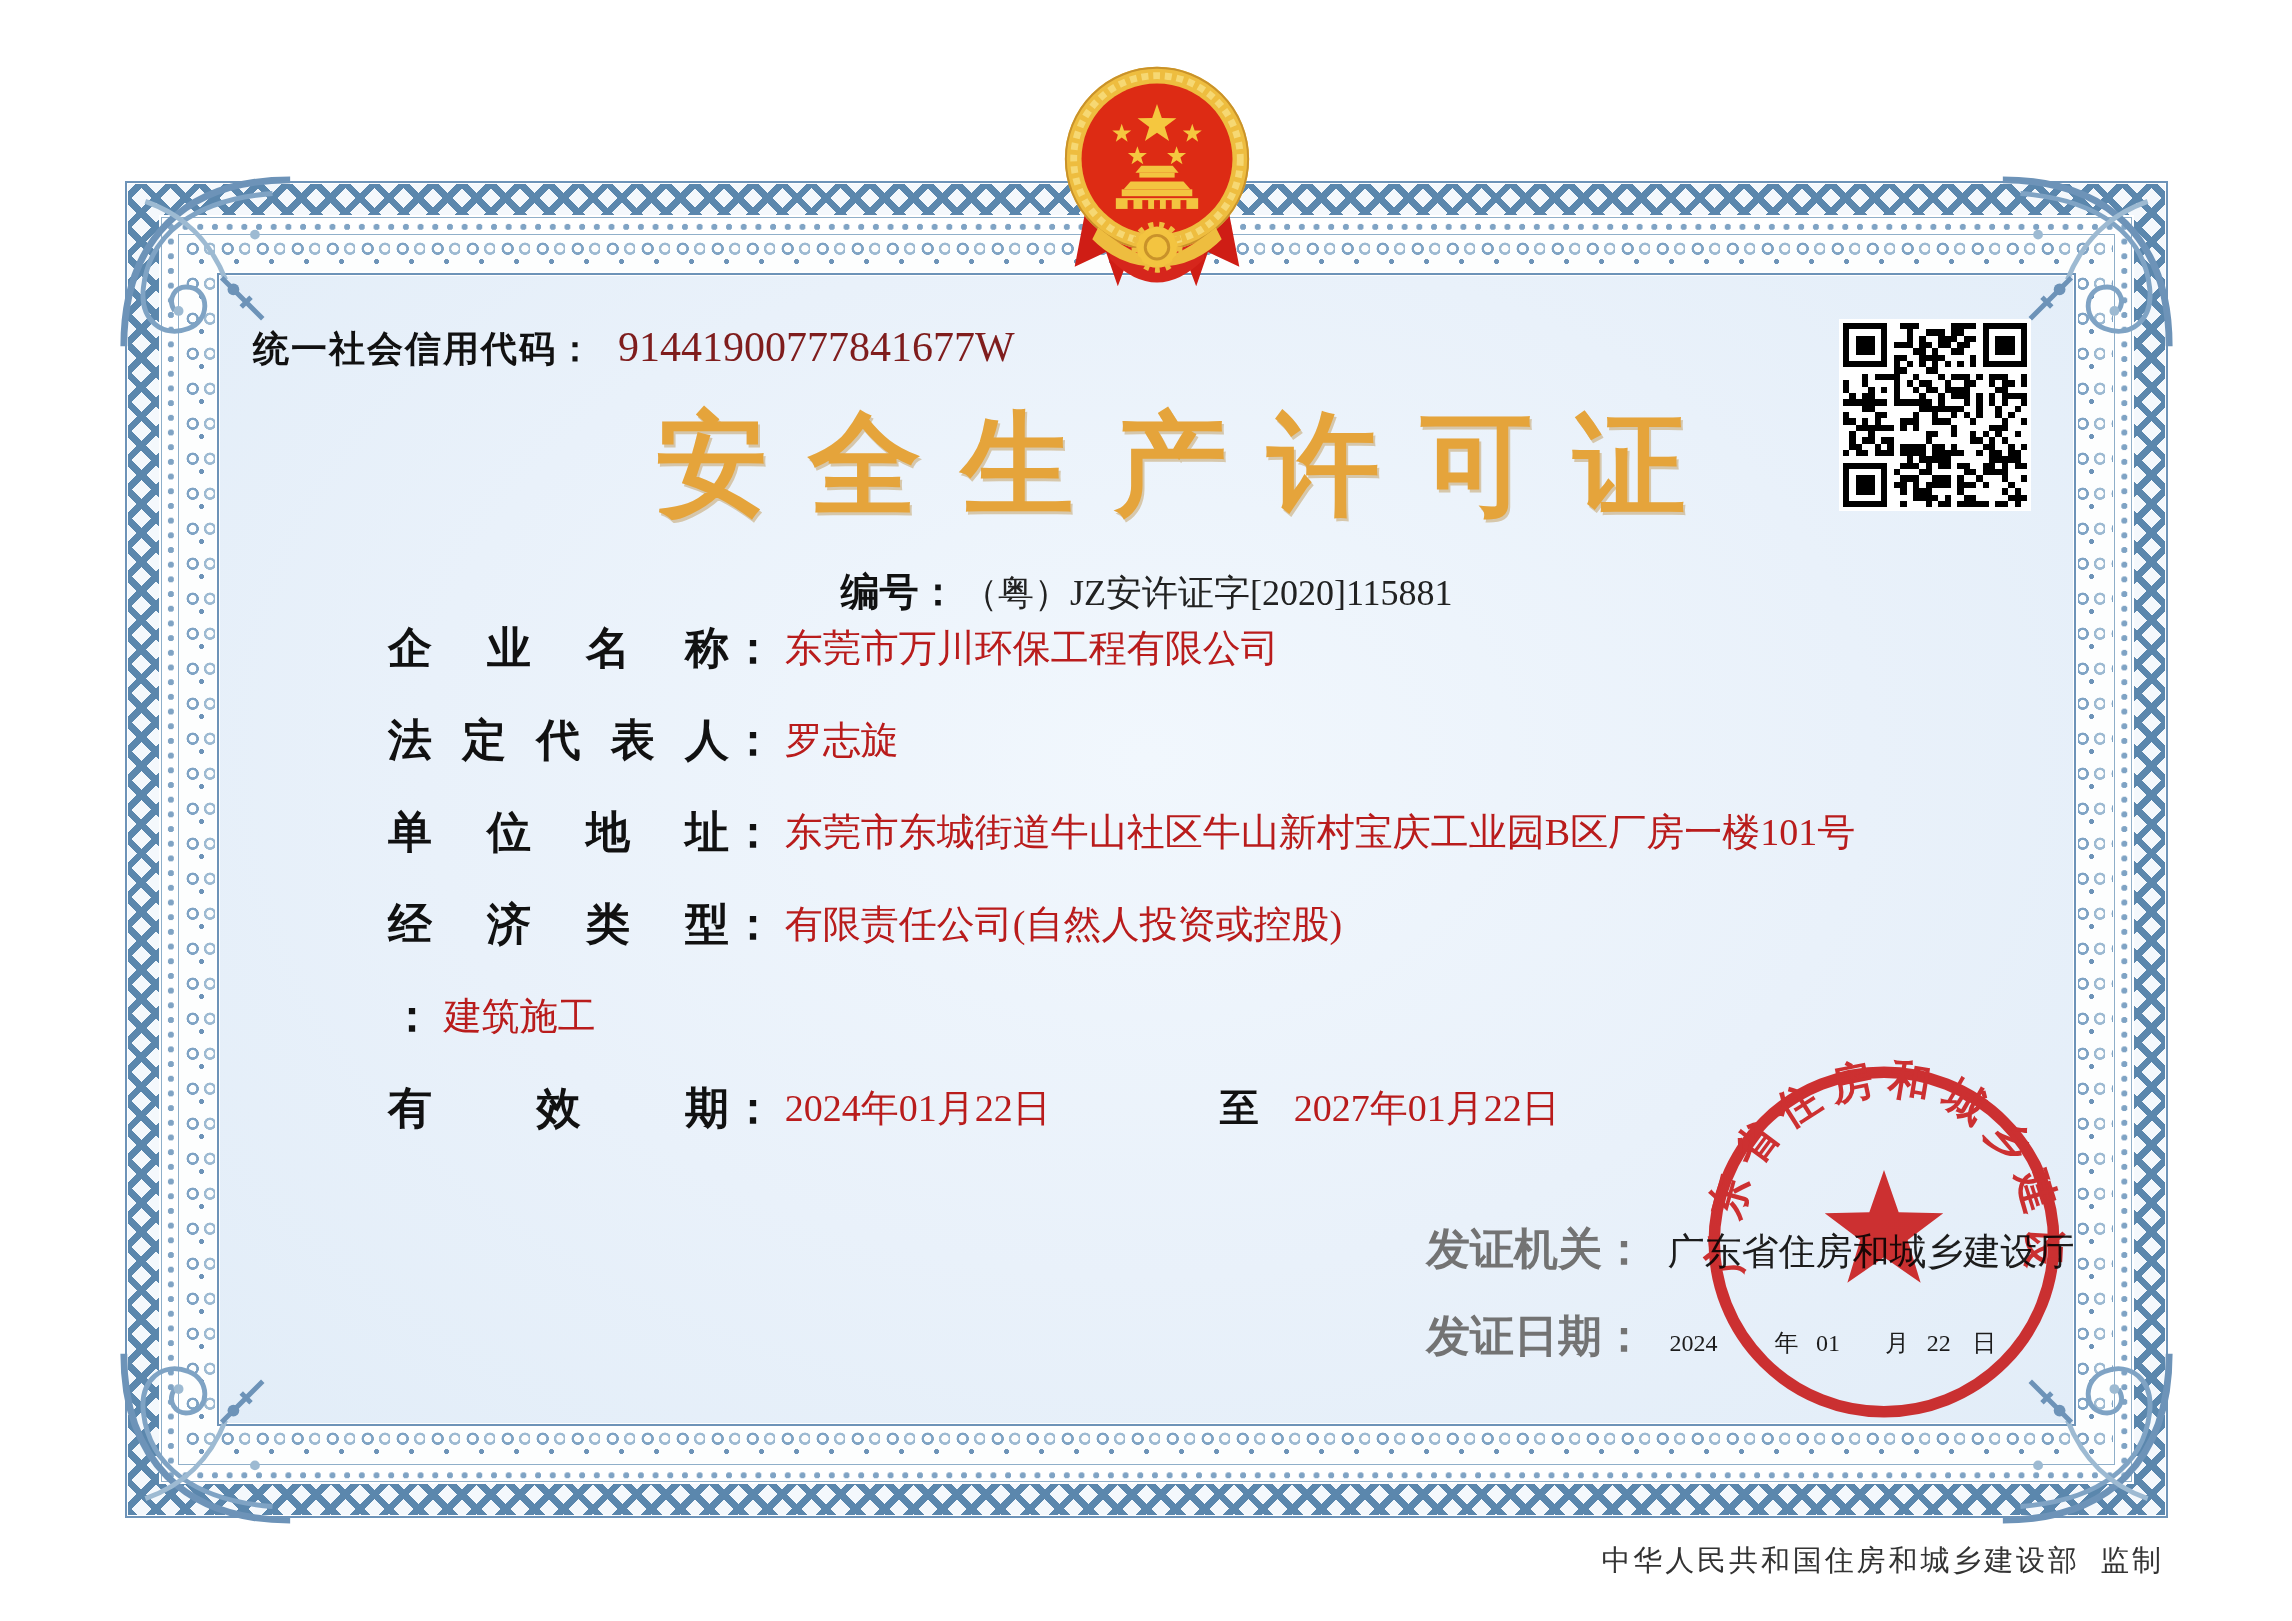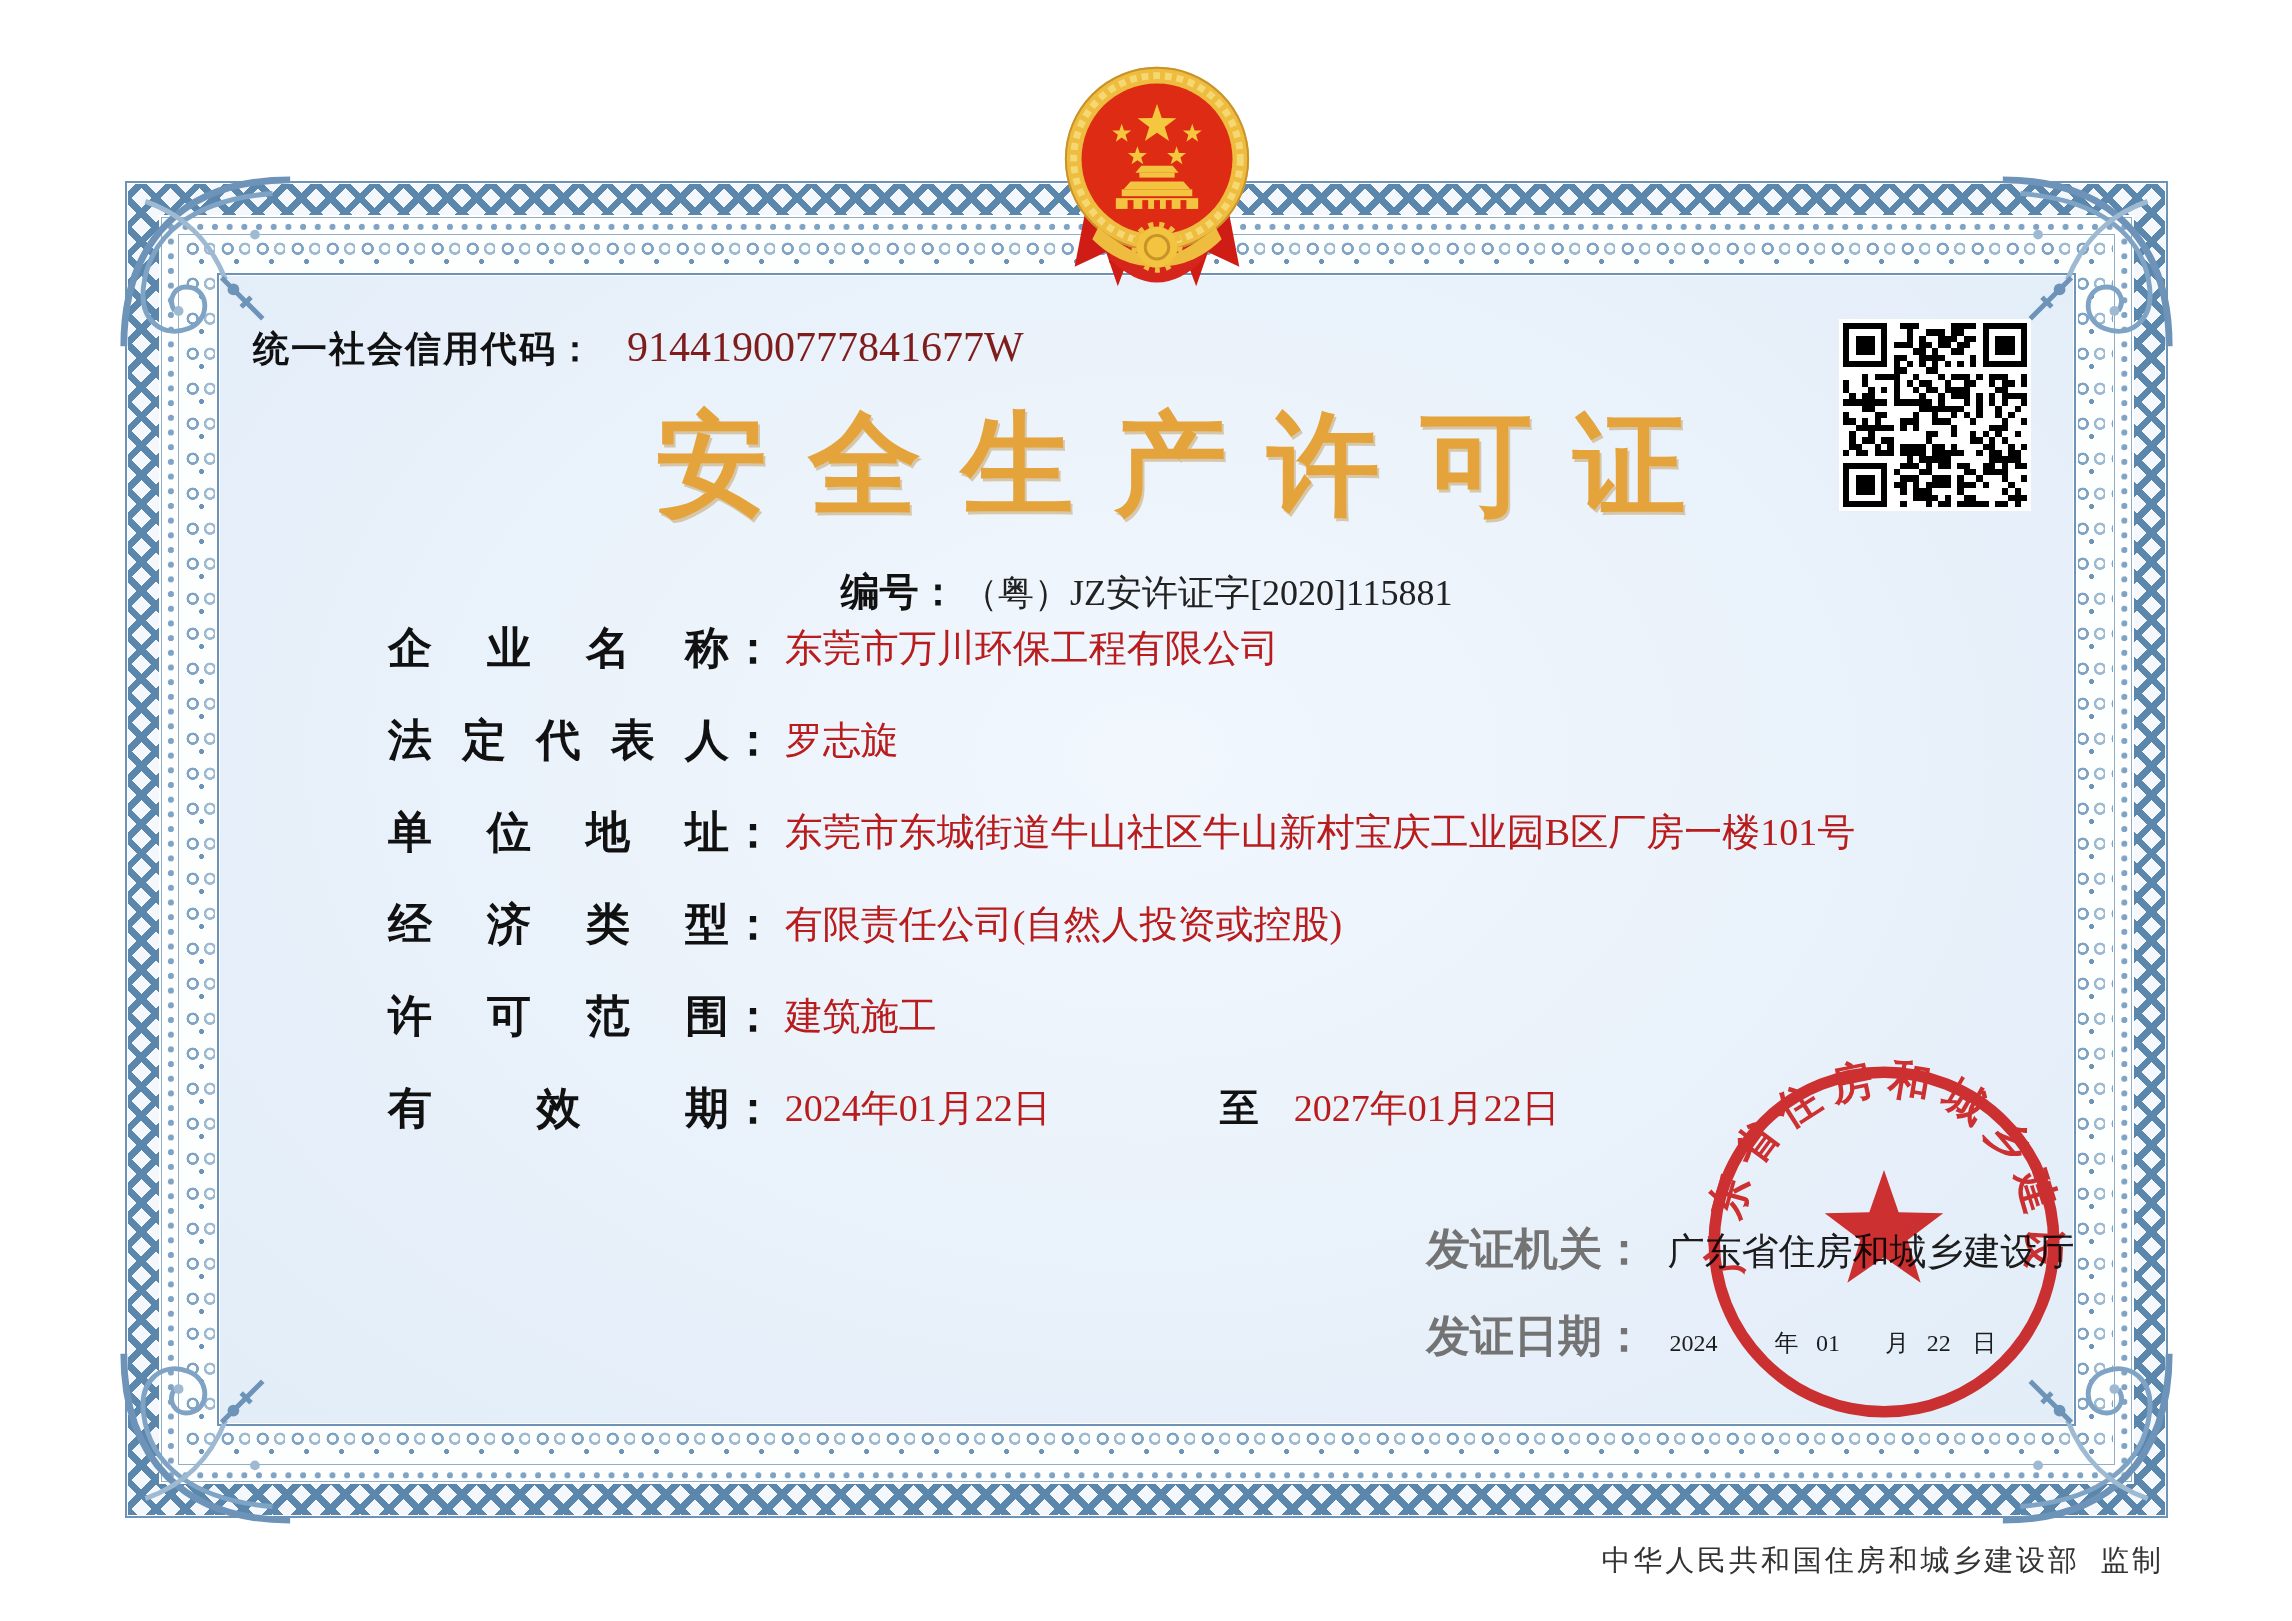--- a/index.html
+++ b/index.html
@@ -43,21 +43,21 @@
   .c-br{right:116px;bottom:93px;transform:scale(-1,-1);}
 
   
   .emblem{position:absolute;left:1059px;top:59px;width:196px;height:245px;z-index:6;}
   .emblem svg{width:100%;height:100%;}
 
   .qr{position:absolute;left:1839px;top:319px;width:192px;height:192px;background:#ffffff;
       padding:3.9px;box-sizing:border-box;z-index:5;}
   .qr svg{width:100%;height:100%;shape-rendering:crispEdges;}
 
-  .credit-line{position:absolute;left:253px;top:323px;z-index:5;display:flex;align-items:baseline;gap:9px;}
+  .credit-line{position:absolute;left:253px;top:323px;z-index:5;display:flex;align-items:baseline;}
   .credit-label{font-weight:700;font-size:36px;letter-spacing:2px;color:#111;}
   .credit-value{font-family:"Liberation Serif","DejaVu Serif",serif;font-size:42px;margin-left:23px;color:#7f1d1d;}
 
   .cert-title{position:absolute;left:0;top:390px;width:100%;text-align:center;z-index:5;
       font-size:112px;font-weight:700;color:#e5a43b;letter-spacing:41px;text-indent:41px;
       text-shadow:2px 2.9px 0 rgba(176,117,24,0.35);padding-left:24px;}
 
   .serial-line{position:absolute;left:0;top:541px;width:100%;text-align:center;z-index:5;margin-top:24px;}
   .serial-label{font-weight:700;font-size:39px;color:#111;}
   .serial-value{font-family:"Liberation Serif","DejaVu Serif",serif;font-size:36px;color:#222;}
@@ -632,21 +632,20 @@
       <span class="flabel">单位地址</span>
         <span class="fcolon">：</span>
       <span class="fvalue">东莞市东城街道牛山社区牛山新村宝庆工业园B区厂房一楼101号</span>
     </div>
     <div class="frow">
       <span class="flabel">经济类型</span>
         <span class="fcolon">：</span>
       <span class="fvalue">有限责任公司(自然人投资或控股)</span>
     </div>
     <div class="frow">
-      <span class="flabel">许可范围</span>
         <span class="fcolon">：</span>
       <span class="fvalue">建筑施工</span>
     </div>
     <div class="frow">
       <span class="flabel">有效期</span>
         <span class="fcolon">：</span>
       <span class="fvalue">2024年01月22日</span>
       <span class="v-to-word">至</span>
       <span class="fvalue" style="margin-left:0;">2027年01月22日</span>
     </div>

